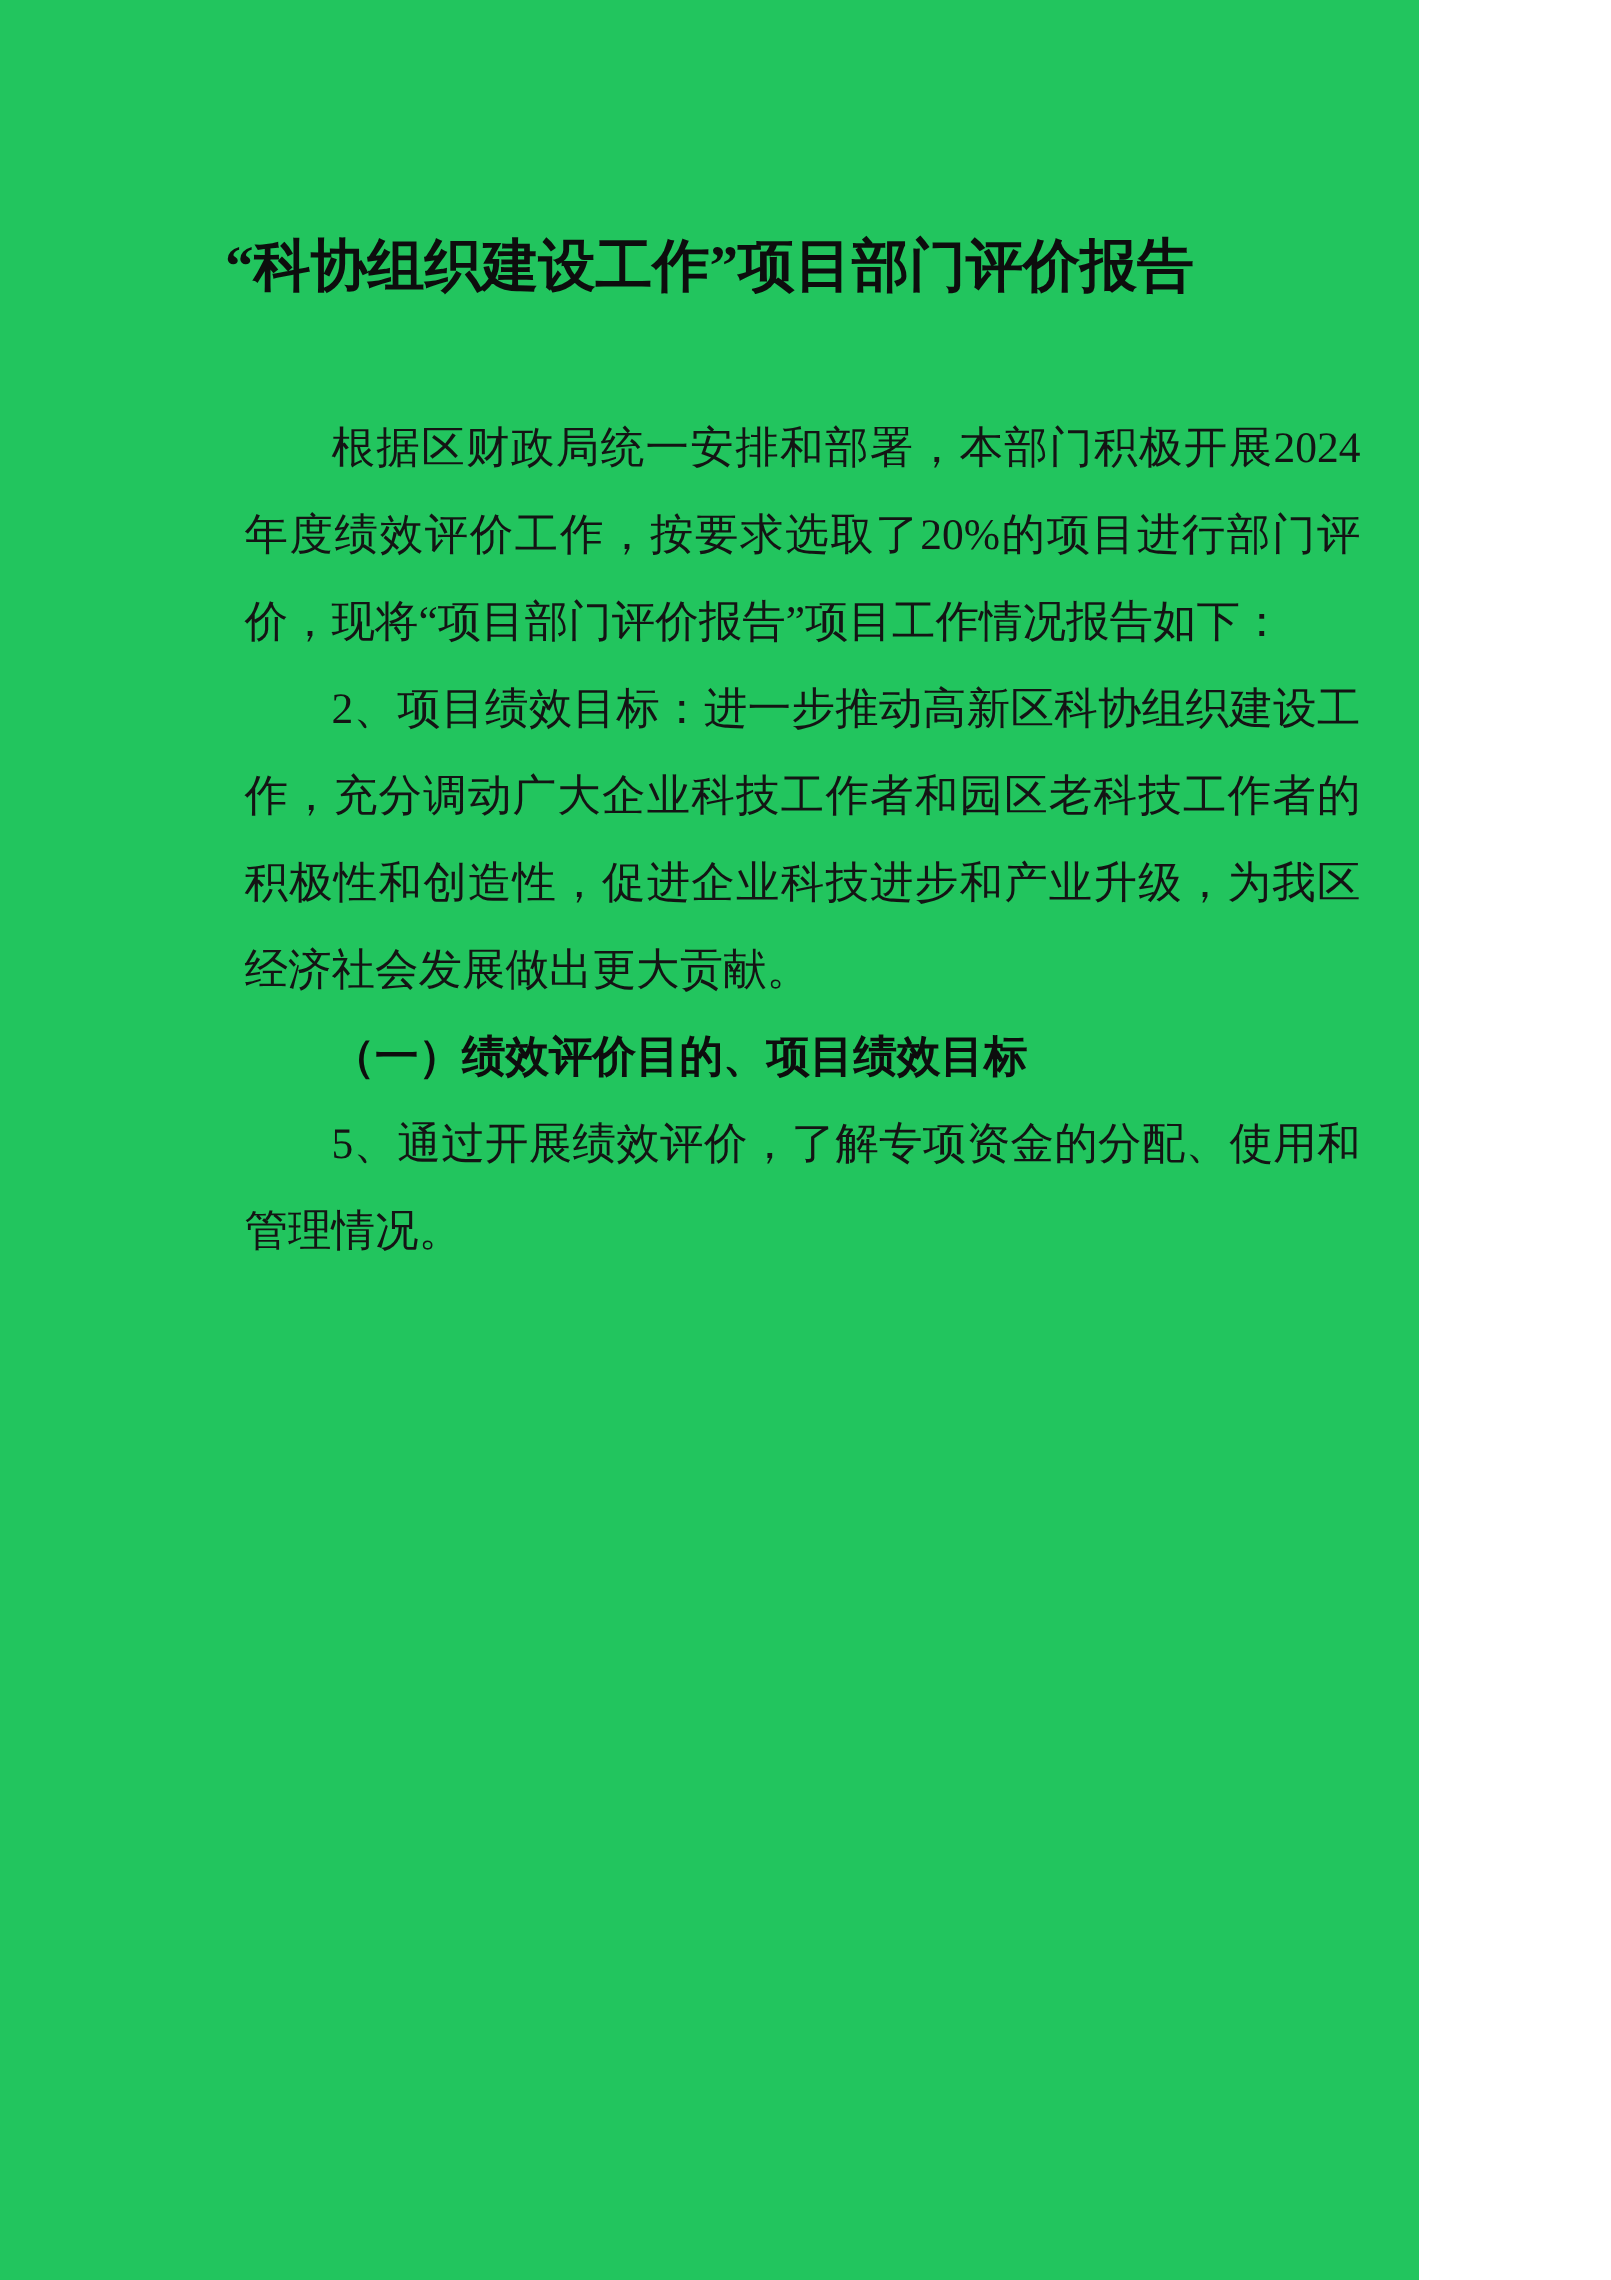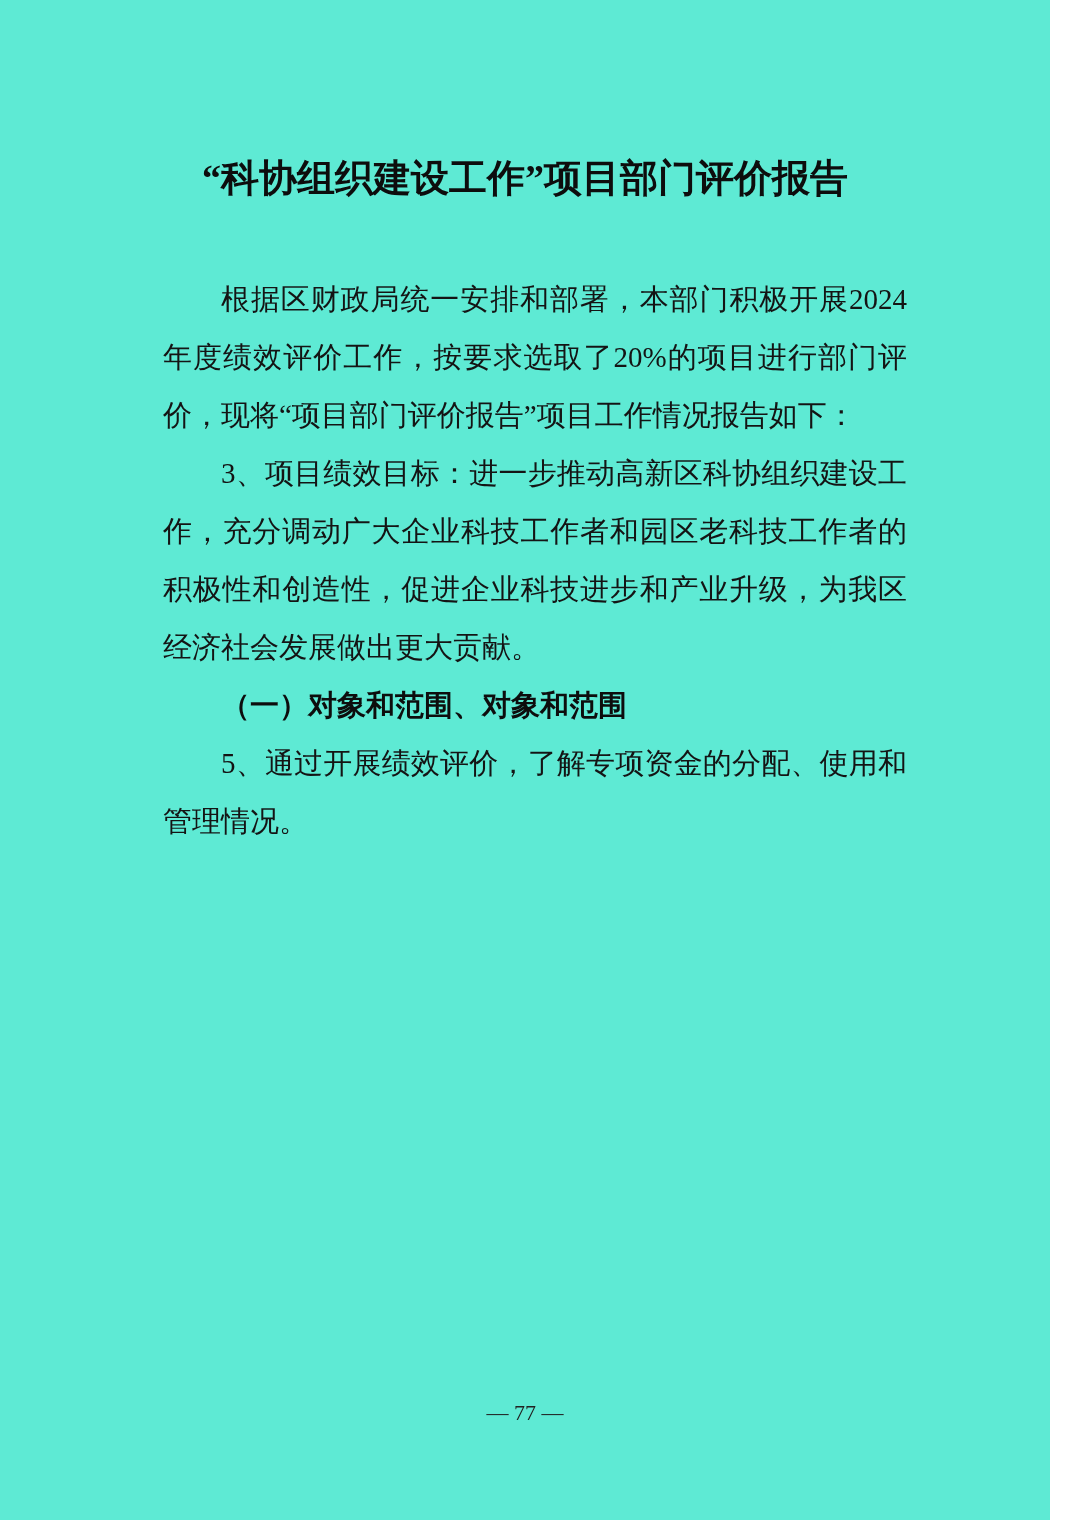--- a/index.html
+++ b/index.html
@@ -2,23 +2,23 @@
 <html><head>
 <meta charset="utf-8">
 <style>
   html, body {
     margin: 0;
     padding: 0;
     background: #ffffff;
   }
   .page {
     position: relative;
-    width: 1050px;
+    width: 946px;
     height: 1520px;
-    background: #5eead4;
+    background: #22c55e;
     color: #111111;
     font-family: "Liberation Serif", "DejaVu Serif", serif;
     overflow: hidden;
   }
   .doc-title {
     position: absolute;
     top: 152px;
     left: 0;
     right: 0;
     margin: 0;
@@ -60,21 +60,18 @@
   }
 </style>
 </head>
 <body>
 
 <div class="page">
   <h1 class="doc-title">“科协组织建设工作”项目部门评价报告</h1>
 
   <div class="content">
       <p class="body">根据区财政局统一安排和部署，本部门积极开展2024年度绩效评价工作，按要求选取了20%的项目进行部门评价，现将“项目部门评价报告”项目工作情况报告如下：</p>
-      <p class="body">3、项目绩效目标：进一步推动高新区科协组织建设工作，充分调动广大企业科技工作者和园区老科技工作者的积极性和创造性，促进企业科技进步和产业升级，为我区经济社会发展做出更大贡献。</p>
-      <p class="heading">（一）对象和范围、对象和范围</p>
+      <p class="body">2、项目绩效目标：进一步推动高新区科协组织建设工作，充分调动广大企业科技工作者和园区老科技工作者的积极性和创造性，促进企业科技进步和产业升级，为我区经济社会发展做出更大贡献。</p>
+      <p class="heading">（一）绩效评价目的、项目绩效目标</p>
       <p class="body">5、通过开展绩效评价，了解专项资金的分配、使用和管理情况。</p>
     </div>
 
-  <div class="footer">
-    <span>— 77 —</span>
-  </div>
 </div>
 
 </body></html>

